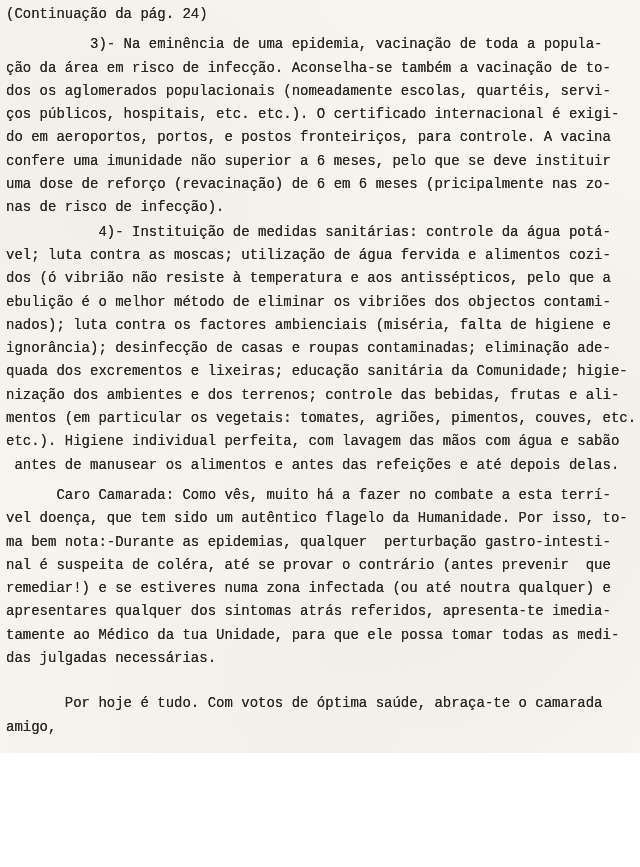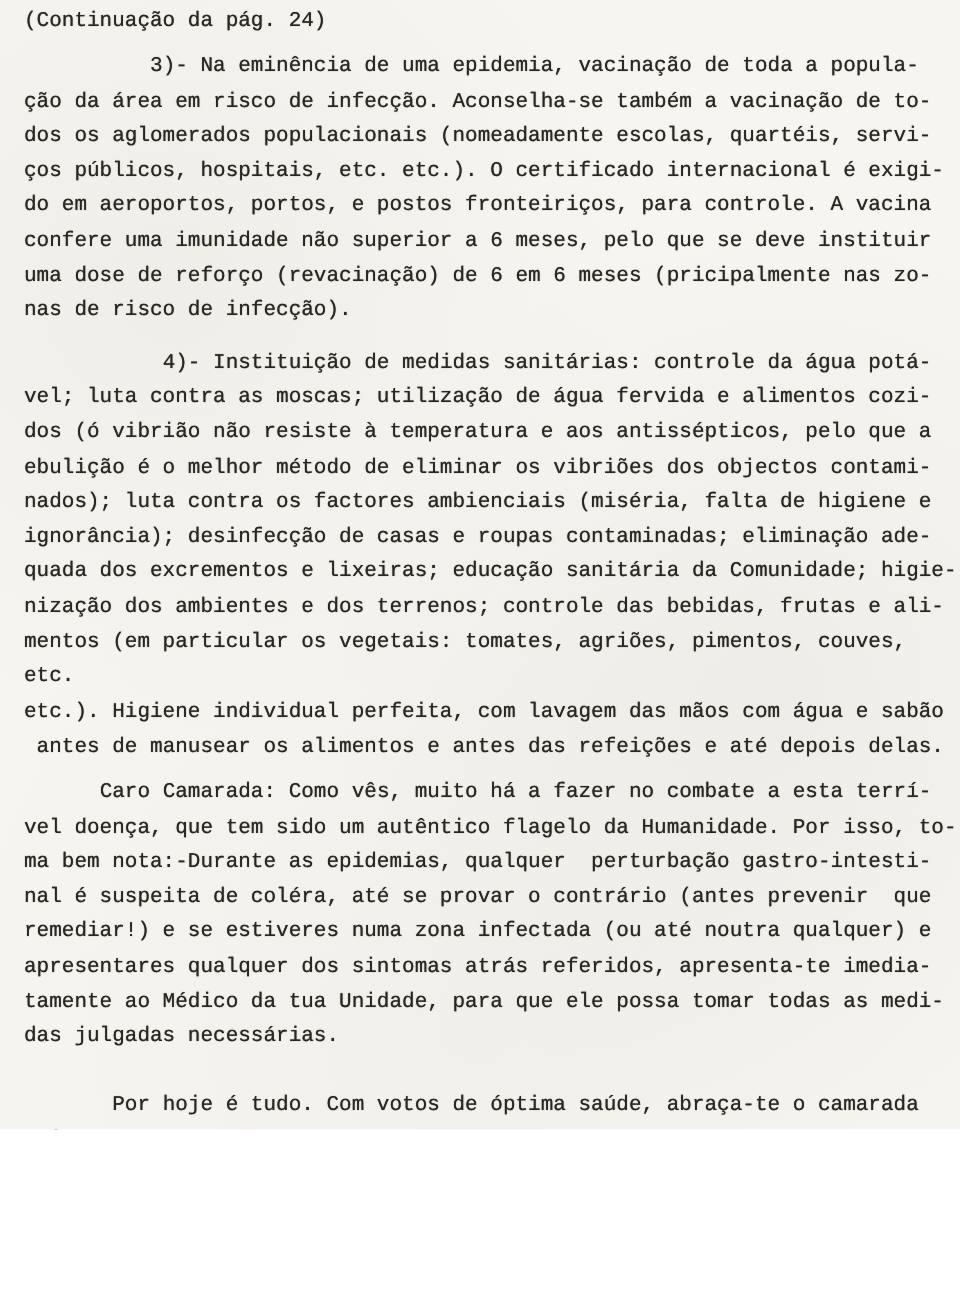--- a/index.html
+++ b/index.html
@@ -15,31 +15,31 @@
     background-color: #f6f5f0;
     background-image:
       radial-gradient(circle at 18% 25%, rgba(110,105,95,0.05), transparent 40%),
       radial-gradient(circle at 82% 60%, rgba(110,105,95,0.05), transparent 45%),
       radial-gradient(circle at 50% 90%, rgba(110,105,95,0.04), transparent 50%);
     font-family: "Liberation Mono", "DejaVu Sans Mono", monospace;
     font-size: 14px;
     line-height: 23.3px;
     color: #2a2721;
     text-shadow: 0 0 0.6px rgba(42,39,33,0.85);
-    padding: 3px 0 0 16px;
+    padding: 3px 0 0 6px;
   }
   .header-note {
     white-space: pre;
     margin: 0 0 7px 0;
   }
   .para {
     white-space: pre-wrap;
     margin: 0;
   }
-  .gap-11 { margin-top: 11px; }
+  .gap-11 { margin-top: 1px; }
   .gap-7  { margin-top: 7px;  }
   .gap-9  { margin-top: 22px;  }
   .signature-block {
     position: absolute;
     left: 325px;
     top: 774px;
     width: 315px;
     text-align: center;
     font-size: 15px;
     line-height: 23.5px;

